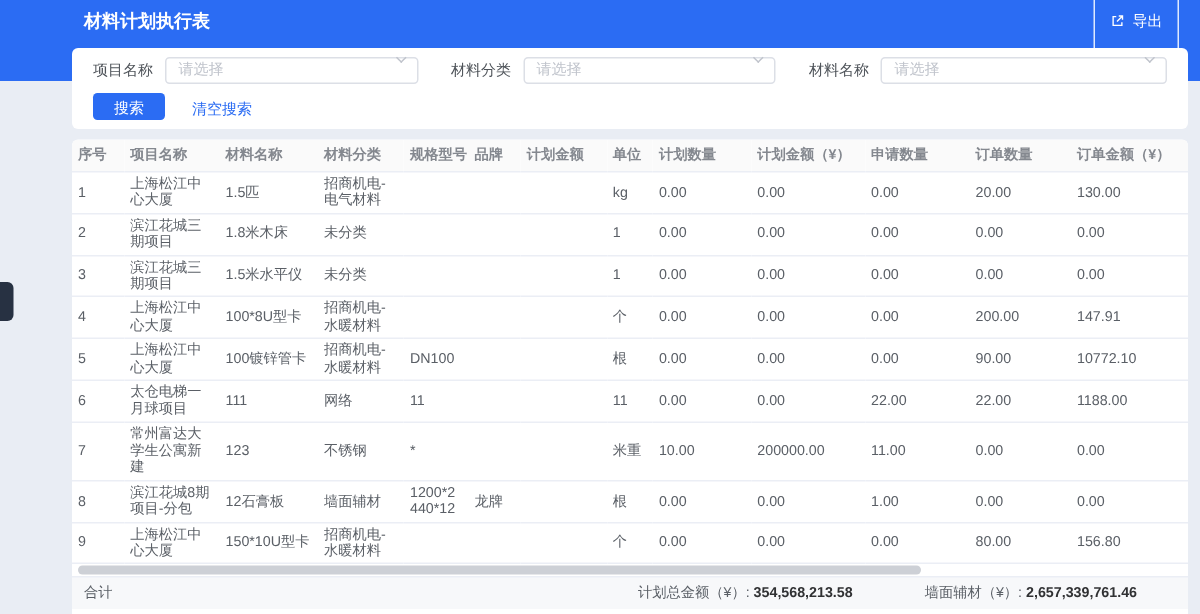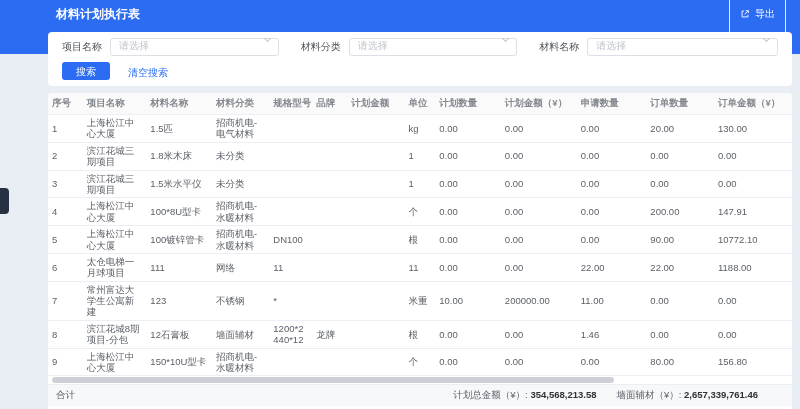--- a/index.html
+++ b/index.html
@@ -42,21 +42,21 @@
   td { font-size:9.5px; color:#5a5f66; padding:2px 4px; border-bottom:1px solid #ebeef5;
     vertical-align:middle; word-break:break-all; line-height:1.2; }
 
   .hscroll { height:6px; position:relative; margin:1px 2px; }
   .hscroll .thumb { position:absolute; left:2px; top:0; height:6px; width:76%;
     background:#cdd0d6; border-radius:3px; }
 
   .summary { display:flex; align-items:center; background:#f7f8fa; font-size:9.5px; color:#5a5f66;
     padding:4px 8px; border-top:1px solid #ebeef5; }
   .summary b { color:#303133; }
-  .sum-group { margin-left:auto; display:flex; gap:20px; padding-right:26px;text-align:center; }
+  .sum-group { margin-left:auto; display:flex; gap:48px; padding-right:26px;text-align:center; }
 
   .pagination { display:flex; align-items:center; justify-content:center; gap:4px;
     padding:4px 0 5px; font-size:10px; color:#5f646b; background:#fff; }
 </style>
 </head>
 <body>
 
 <div class="topbar">
   <div class="title">材料计划执行表</div>
   <button class="export-btn">
@@ -249,21 +249,21 @@
             <td>8</td>
             <td>滨江花城8期项目-分包</td>
             <td>12石膏板</td>
             <td>墙面辅材</td>
             <td>1200*2440*12</td>
             <td>龙牌</td>
             <td></td>
             <td>根</td>
             <td>0.00</td>
             <td>0.00</td>
-            <td>1.46</td>
+            <td>1.00</td>
             <td>0.00</td>
             <td>0.00</td>
           </tr>
           <tr>
             <td>9</td>
             <td>上海松江中心大厦</td>
             <td>150*10U型卡</td>
             <td>招商机电-水暖材料</td>
             <td></td>
             <td></td>

